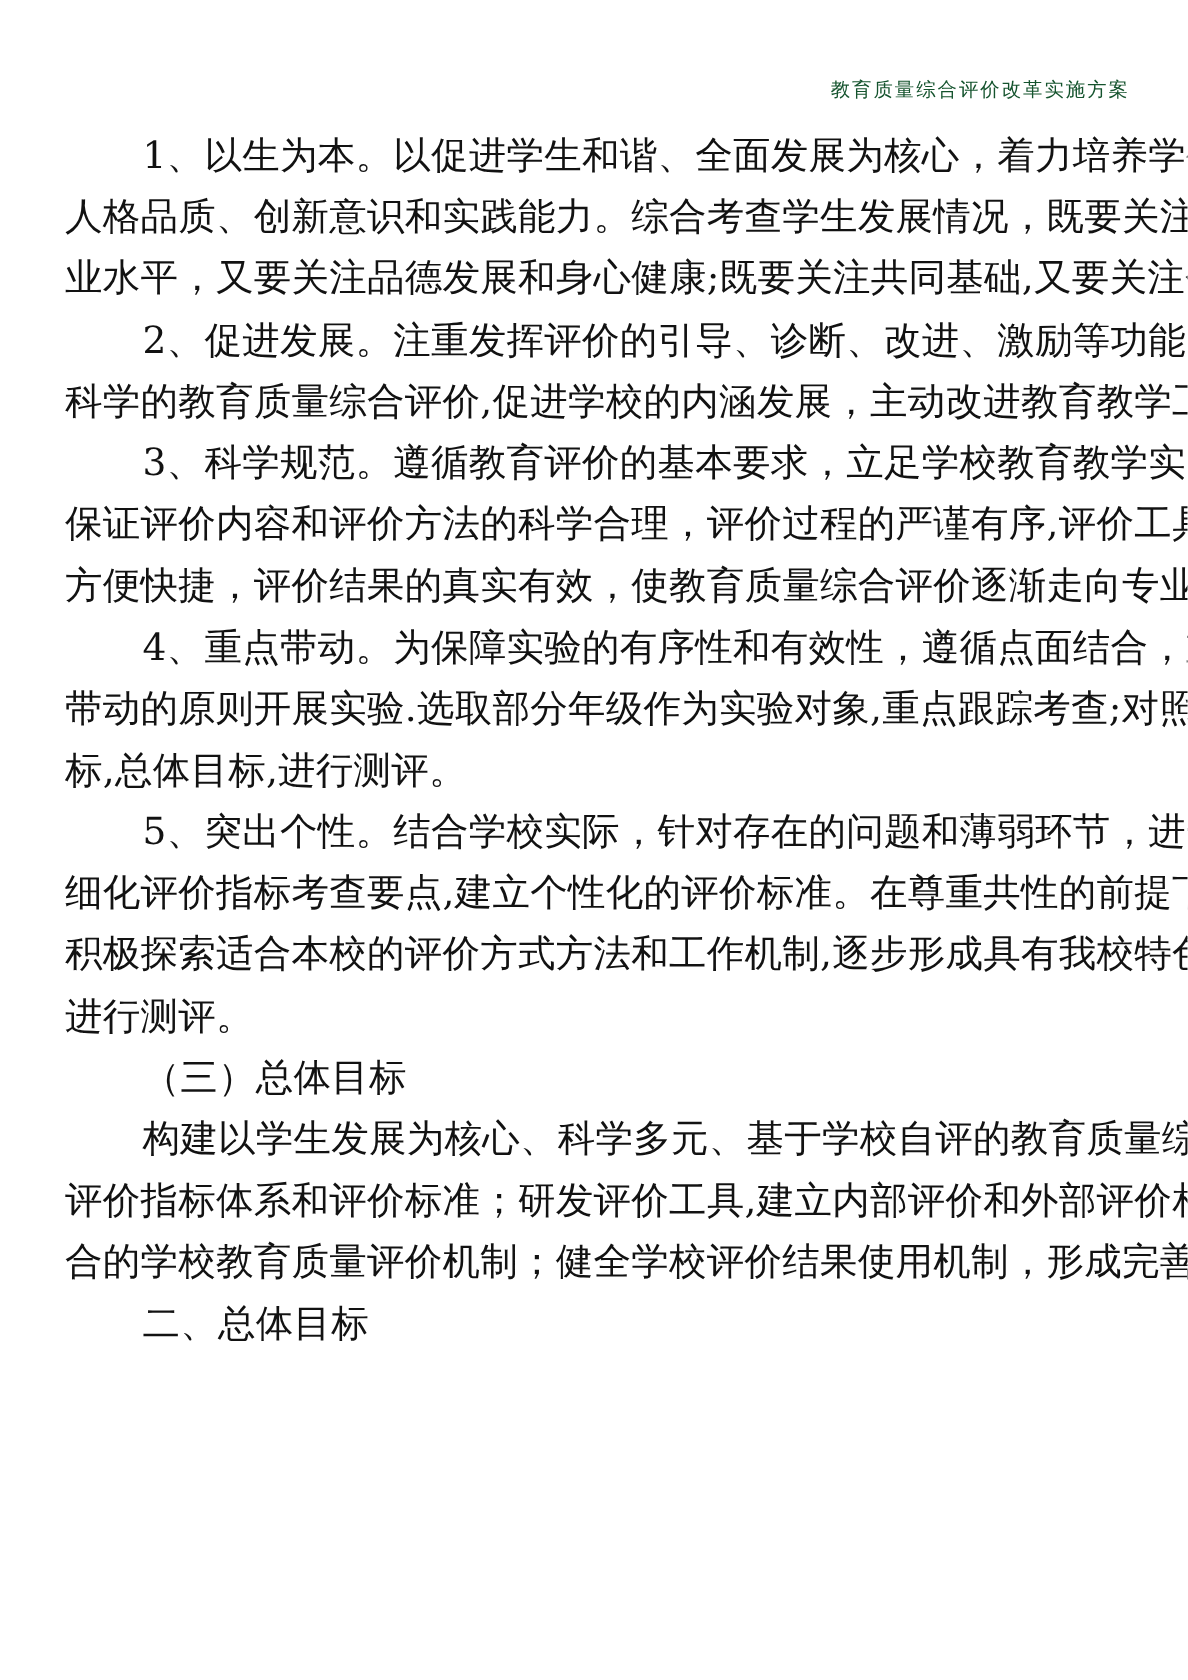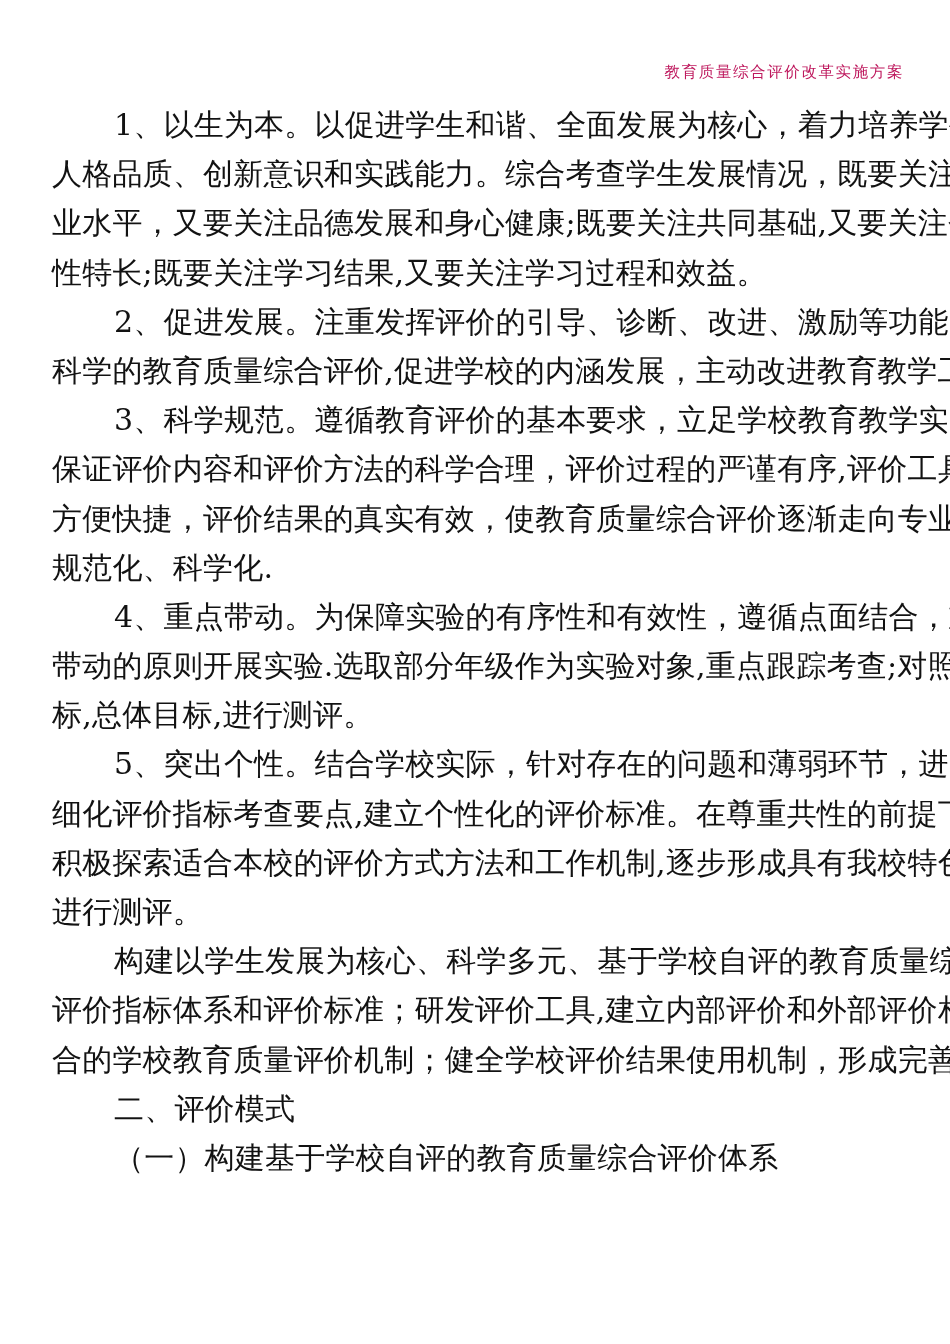--- a/index.html
+++ b/index.html
@@ -29,21 +29,21 @@
   
   .running-header {
     position: absolute;
     top: 62px;
     left: 0;
     right: 46px;
     text-align: right;
     font-size: 15.5px;
     line-height: 20px;
     letter-spacing: 1.6px;
-    color: #be185d;
+    color: #14532d;
     font-family: "DejaVu Serif", "Liberation Serif", serif;
     white-space: nowrap;
   }
 
   
   .body-block {
     position: absolute;
     top: 100px;
     left: 52px;
     width: 852px;
@@ -107,49 +107,47 @@
 
 <div class="page">
 
   <div class="running-header">教育质量综合评价改革实施方案</div>
 
   <div class="body-block">
       <div class="para">
         <div class="line just indent2"><span>1</span><span>、</span><span>以</span><span>生</span><span>为</span><span>本</span><span>。</span><span>以</span><span>促</span><span>进</span><span>学</span><span>生</span><span>和</span><span>谐</span><span>、</span><span>全</span><span>面</span><span>发</span><span>展</span><span>为</span><span>核</span><span>心</span><span>，</span><span>着</span><span>力</span><span>培</span><span>养</span><span>学</span><span>生</span></div>
         <div class="line just"><span>人</span><span>格</span><span>品</span><span>质</span><span>、</span><span>创</span><span>新</span><span>意</span><span>识</span><span>和</span><span>实</span><span>践</span><span>能</span><span>力</span><span>。</span><span>综</span><span>合</span><span>考</span><span>查</span><span>学</span><span>生</span><span>发</span><span>展</span><span>情</span><span>况</span><span>，</span><span>既</span><span>要</span><span>关</span><span>注</span></div>
         <div class="line just"><span>业</span><span>水</span><span>平</span><span>，</span><span>又</span><span>要</span><span>关</span><span>注</span><span>品</span><span>德</span><span>发</span><span>展</span><span>和</span><span>身</span><span>心</span><span>健</span><span>康</span><span>;</span><span>既</span><span>要</span><span>关</span><span>注</span><span>共</span><span>同</span><span>基</span><span>础</span><span>,</span><span>又</span><span>要</span><span>关</span><span>注</span><span>个</span></div>
-        <div class="line">性特长;既要关注学习结果,又要关注学习过程和效益。</div>
       </div>
       <div class="para">
         <div class="line just indent2"><span>2</span><span>、</span><span>促</span><span>进</span><span>发</span><span>展</span><span>。</span><span>注</span><span>重</span><span>发</span><span>挥</span><span>评</span><span>价</span><span>的</span><span>引</span><span>导</span><span>、</span><span>诊</span><span>断</span><span>、</span><span>改</span><span>进</span><span>、</span><span>激</span><span>励</span><span>等</span><span>功</span><span>能</span><span>，</span></div>
         <div class="line">科学的教育质量综合评价,促进学校的内涵发展，主动改进教育教学工作。</div>
       </div>
       <div class="para">
         <div class="line just indent2"><span>3</span><span>、</span><span>科</span><span>学</span><span>规</span><span>范</span><span>。</span><span>遵</span><span>循</span><span>教</span><span>育</span><span>评</span><span>价</span><span>的</span><span>基</span><span>本</span><span>要</span><span>求</span><span>，</span><span>立</span><span>足</span><span>学</span><span>校</span><span>教</span><span>育</span><span>教</span><span>学</span><span>实</span><span>际</span></div>
         <div class="line just"><span>保</span><span>证</span><span>评</span><span>价</span><span>内</span><span>容</span><span>和</span><span>评</span><span>价</span><span>方</span><span>法</span><span>的</span><span>科</span><span>学</span><span>合</span><span>理</span><span>，</span><span>评</span><span>价</span><span>过</span><span>程</span><span>的</span><span>严</span><span>谨</span><span>有</span><span>序</span><span>,</span><span>评</span><span>价</span><span>工</span><span>具</span></div>
         <div class="line just"><span>方</span><span>便</span><span>快</span><span>捷</span><span>，</span><span>评</span><span>价</span><span>结</span><span>果</span><span>的</span><span>真</span><span>实</span><span>有</span><span>效</span><span>，</span><span>使</span><span>教</span><span>育</span><span>质</span><span>量</span><span>综</span><span>合</span><span>评</span><span>价</span><span>逐</span><span>渐</span><span>走</span><span>向</span><span>专</span><span>业</span></div>
-        <div class="line">规范化、科学化.</div>
       </div>
       <div class="para">
         <div class="line just indent2"><span>4</span><span>、</span><span>重</span><span>点</span><span>带</span><span>动</span><span>。</span><span>为</span><span>保</span><span>障</span><span>实</span><span>验</span><span>的</span><span>有</span><span>序</span><span>性</span><span>和</span><span>有</span><span>效</span><span>性</span><span>，</span><span>遵</span><span>循</span><span>点</span><span>面</span><span>结</span><span>合</span><span>，</span><span>重</span></div>
         <div class="line just"><span>带</span><span>动</span><span>的</span><span>原</span><span>则</span><span>开</span><span>展</span><span>实</span><span>验</span><span>.</span><span>选</span><span>取</span><span>部</span><span>分</span><span>年</span><span>级</span><span>作</span><span>为</span><span>实</span><span>验</span><span>对</span><span>象</span><span>,</span><span>重</span><span>点</span><span>跟</span><span>踪</span><span>考</span><span>查</span><span>;</span><span>对</span><span>照</span></div>
         <div class="line">标,总体目标,进行测评。</div>
       </div>
       <div class="para">
         <div class="line just indent2"><span>5</span><span>、</span><span>突</span><span>出</span><span>个</span><span>性</span><span>。</span><span>结</span><span>合</span><span>学</span><span>校</span><span>实</span><span>际</span><span>，</span><span>针</span><span>对</span><span>存</span><span>在</span><span>的</span><span>问</span><span>题</span><span>和</span><span>薄</span><span>弱</span><span>环</span><span>节</span><span>，</span><span>进</span><span>一</span></div>
         <div class="line just"><span>细</span><span>化</span><span>评</span><span>价</span><span>指</span><span>标</span><span>考</span><span>查</span><span>要</span><span>点</span><span>,</span><span>建</span><span>立</span><span>个</span><span>性</span><span>化</span><span>的</span><span>评</span><span>价</span><span>标</span><span>准</span><span>。</span><span>在</span><span>尊</span><span>重</span><span>共</span><span>性</span><span>的</span><span>前</span><span>提</span><span>下</span></div>
         <div class="line just"><span>积</span><span>极</span><span>探</span><span>索</span><span>适</span><span>合</span><span>本</span><span>校</span><span>的</span><span>评</span><span>价</span><span>方</span><span>式</span><span>方</span><span>法</span><span>和</span><span>工</span><span>作</span><span>机</span><span>制</span><span>,</span><span>逐</span><span>步</span><span>形</span><span>成</span><span>具</span><span>有</span><span>我</span><span>校</span><span>特</span><span>色</span></div>
         <div class="line">进行测评。</div>
       </div>
       <div class="para">
+        <div class="heading-line">（三）总体目标</div>
+      </div>
+      <div class="para">
         <div class="line just indent2"><span>构</span><span>建</span><span>以</span><span>学</span><span>生</span><span>发</span><span>展</span><span>为</span><span>核</span><span>心</span><span>、</span><span>科</span><span>学</span><span>多</span><span>元</span><span>、</span><span>基</span><span>于</span><span>学</span><span>校</span><span>自</span><span>评</span><span>的</span><span>教</span><span>育</span><span>质</span><span>量</span><span>综</span></div>
         <div class="line just"><span>评</span><span>价</span><span>指</span><span>标</span><span>体</span><span>系</span><span>和</span><span>评</span><span>价</span><span>标</span><span>准</span><span>；</span><span>研</span><span>发</span><span>评</span><span>价</span><span>工</span><span>具</span><span>,</span><span>建</span><span>立</span><span>内</span><span>部</span><span>评</span><span>价</span><span>和</span><span>外</span><span>部</span><span>评</span><span>价</span><span>相</span></div>
         <div class="line just"><span>合</span><span>的</span><span>学</span><span>校</span><span>教</span><span>育</span><span>质</span><span>量</span><span>评</span><span>价</span><span>机</span><span>制</span><span>；</span><span>健</span><span>全</span><span>学</span><span>校</span><span>评</span><span>价</span><span>结</span><span>果</span><span>使</span><span>用</span><span>机</span><span>制</span><span>，</span><span>形</span><span>成</span><span>完</span><span>善</span></div>
       </div>
       <div class="para">
-        <div class="heading-line">二、评价模式</div>
-      </div>
-      <div class="para">
-        <div class="heading-line">（一）构建基于学校自评的教育质量综合评价体系</div>
+        <div class="heading-line">二、总体目标</div>
       </div>
     </div>
 
 </div>
 
 </body></html>

